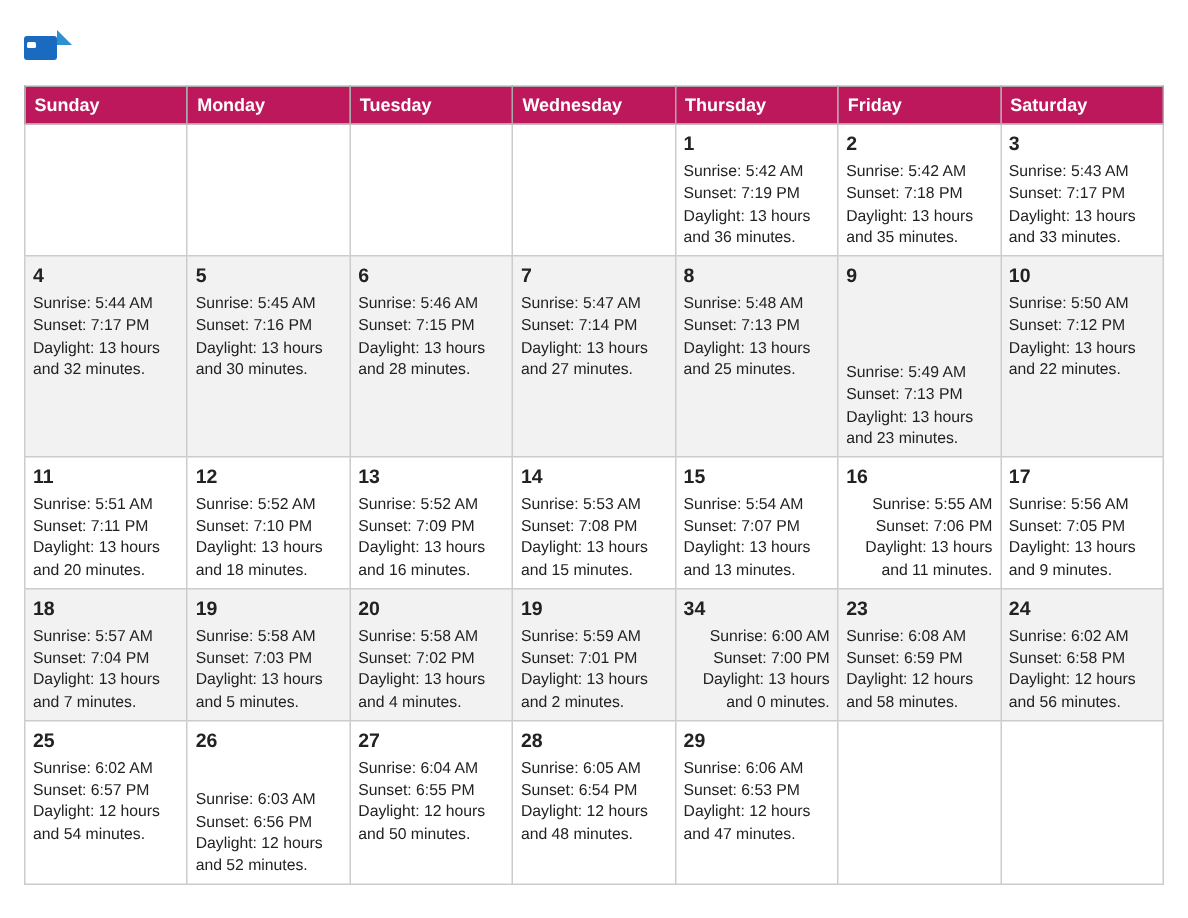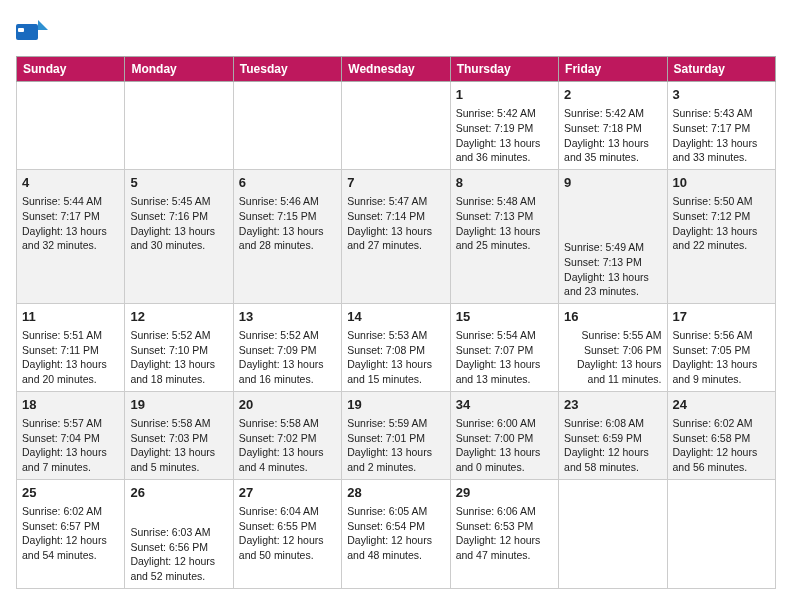--- a/index.html
+++ b/index.html
@@ -242,21 +242,21 @@
         </td>
         <td>
           <span class="day-number">19</span>
           <div class="day-info" style="white-space: pre-line;">Sunrise: 5:59 AM
 Sunset: 7:01 PM
 Daylight: 13 hours
 and 2 minutes.</div>
         </td>
         <td>
           <span class="day-number">34</span>
-          <div class="day-info" style="white-space: pre-line;">Sunrise: 6:00 AM
+          <div class="day-info" style="white-space: pre-line; text-align: right;">Sunrise: 6:00 AM
 Sunset: 7:00 PM
 Daylight: 13 hours
 and 0 minutes.</div>
         </td>
         <td>
           <span class="day-number">23</span>
           <div class="day-info" style="white-space: pre-line;">Sunrise: 6:08 AM
 Sunset: 6:59 PM
 Daylight: 12 hours
 and 58 minutes.</div>

